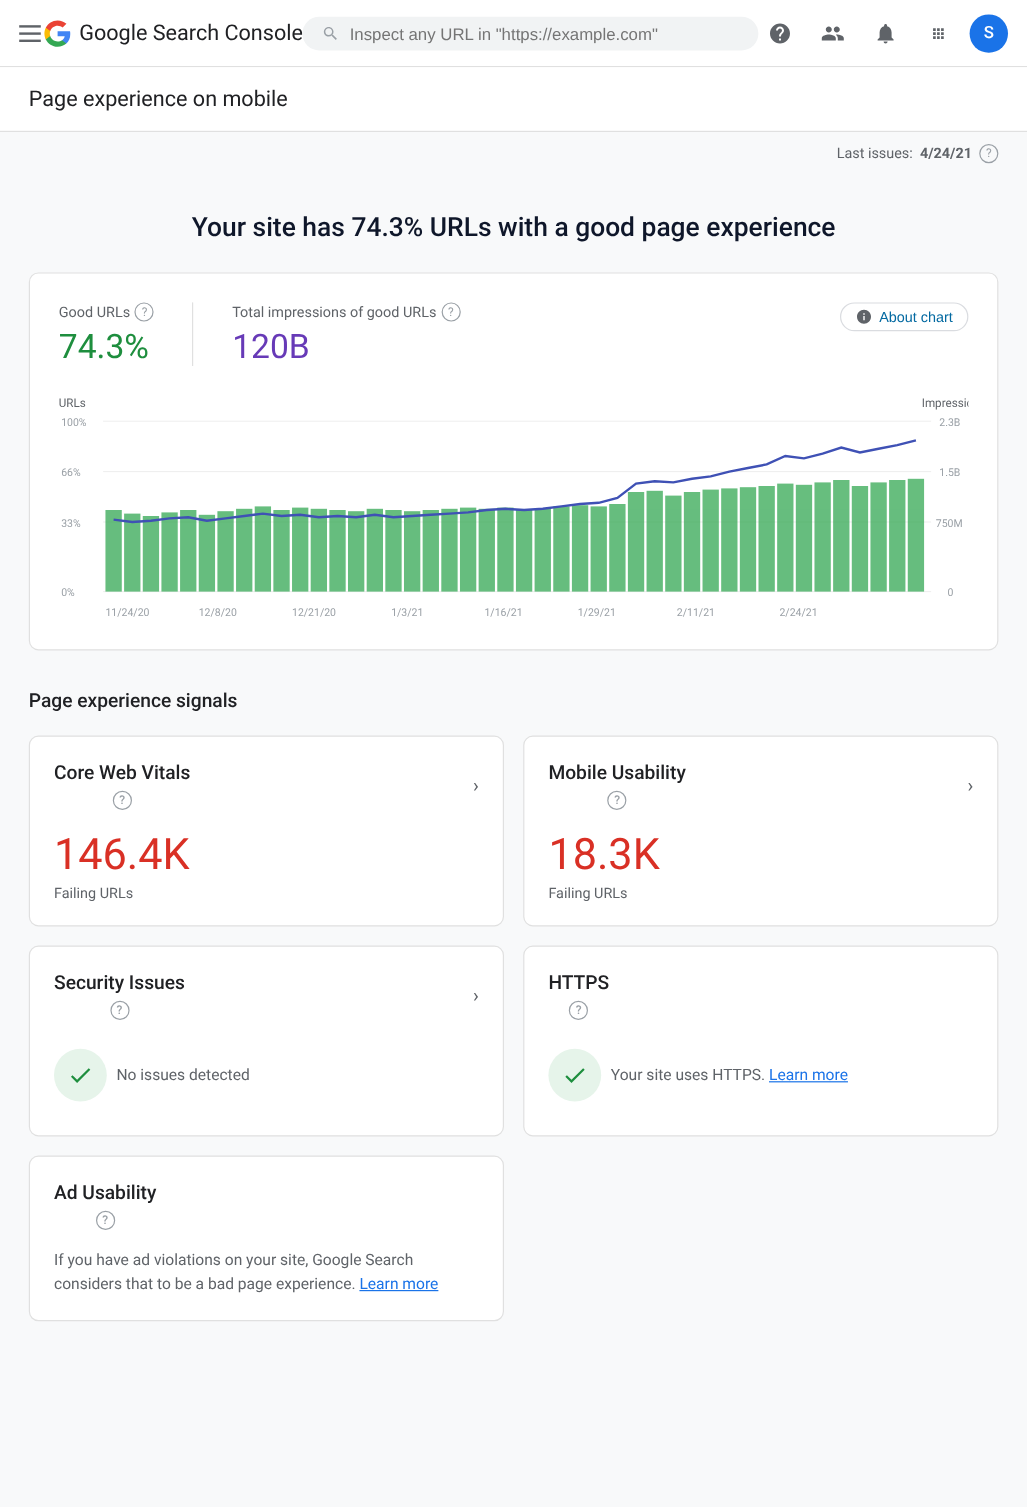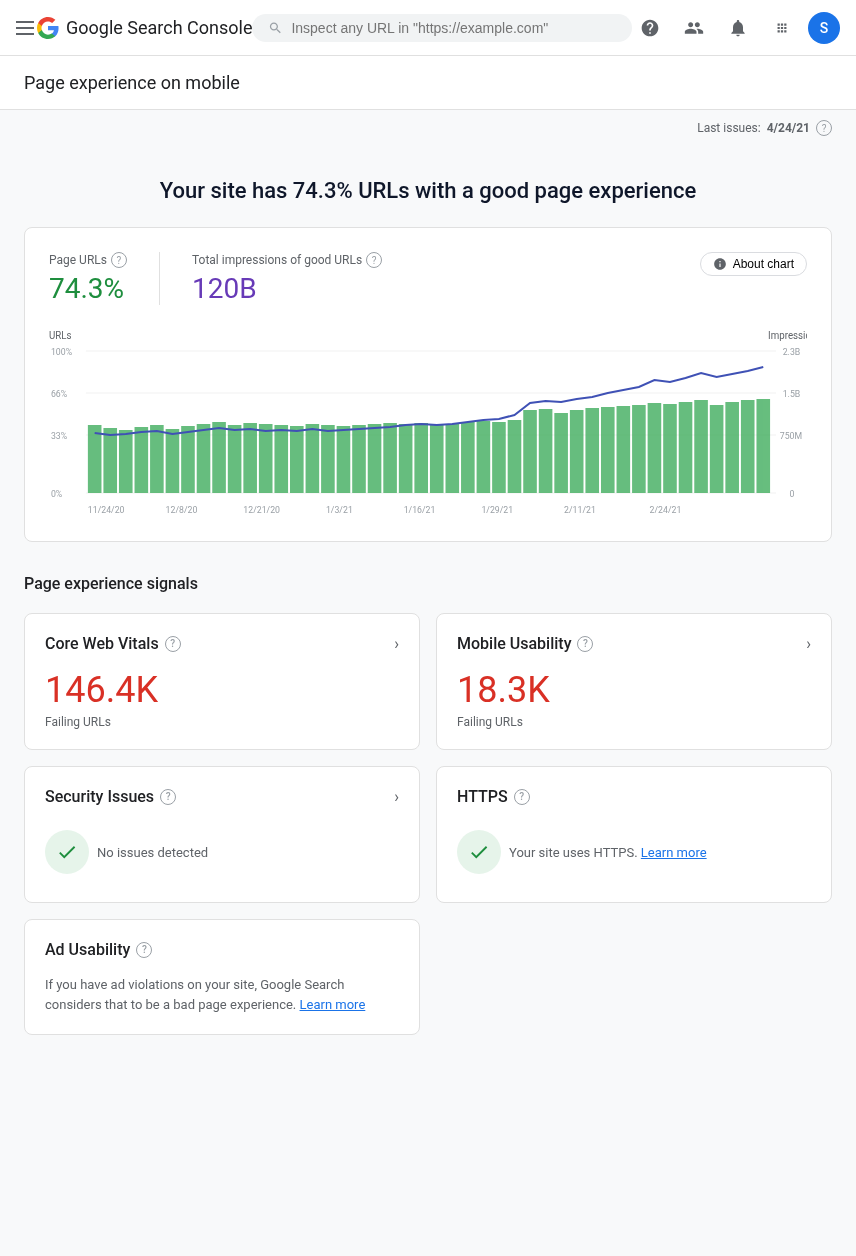--- a/index.html
+++ b/index.html
@@ -104,21 +104,21 @@
     .metric-label { font-size: 12px; color: #5f6368; display: flex; align-items: center; gap: 4px; }
     .metric-value-green { font-size: 28px; font-weight: 400; color: #1e8e3e; }
     .metric-value-purple { font-size: 28px; font-weight: 400; color: #673ab7; }
     .metric-divider { width: 1px; background: #e0e0e0; align-self: stretch; margin: 0 8px; }
     .about-chart-btn {
       margin-left: auto;
       display: flex;
       align-items: center;
       gap: 6px;
       font-size: 12px;
-      color: #000000;
+      color: #0369a1;
       border: 1px solid #dadce0;
       border-radius: 16px;
       padding: 4px 12px;
       cursor: pointer;
       background: white;
     }
     .chart-area { position: relative; height: 200px; }
 
     
     .chart-svg { width: 100%; height: 100%; }
@@ -135,21 +135,21 @@
       border-radius: 8px;
       border: 1px solid #e0e0e0;
       padding: 20px;
     }
     .signal-card-header {
       display: flex;
       align-items: center;
       justify-content: space-between;
       margin-bottom: 16px;
     }
-    .signal-card-title { font-size: 16px; font-weight: 500; color: #202124; display: flex; align-items: center; gap: 6px; }
+    .signal-card-title { font-size: 16px; font-weight: 500; color: #202124; display: flex; align-items: center; gap: 6px; flex-direction: column; }
     .signal-card-arrow { color: #5f6368; font-size: 16px; cursor: pointer; }
     .signal-value-red { font-size: 36px; font-weight: 400; color: #d93025; }
     .signal-subtitle { font-size: 12px; color: #5f6368; margin-top: 4px; }
     .signal-check-area { display: flex; flex-direction: row; align-items: center; gap: 8px; padding: 8px 0; }
     .check-circle {
       width: 44px; height: 44px;
       border-radius: 50%;
       background: #e6f4ea;
       display: flex; align-items: center; justify-content: center;
     }
@@ -234,21 +234,21 @@
 <div class="main-content">
 
   <div class="hero-section">
     <h2>Your site has 74.3% URLs with a good page experience</h2>
   </div>
 
   <div class="chart-card">
     <div class="chart-metrics">
       <div class="metric-block">
         <div class="metric-label">
-          <span>Page URLs</span>
+          <span>Good URLs</span>
           <span class="question-icon">?</span>
         </div>
         <div class="metric-value-green">74.3%</div>
       </div>
       <div class="metric-divider"></div>
       <div class="metric-block">
         <div class="metric-label">
           <span>Total impressions of good URLs</span>
           <span class="question-icon">?</span>
         </div>

